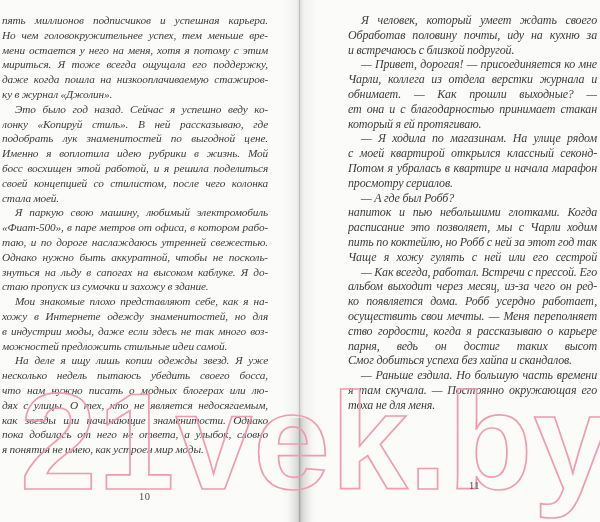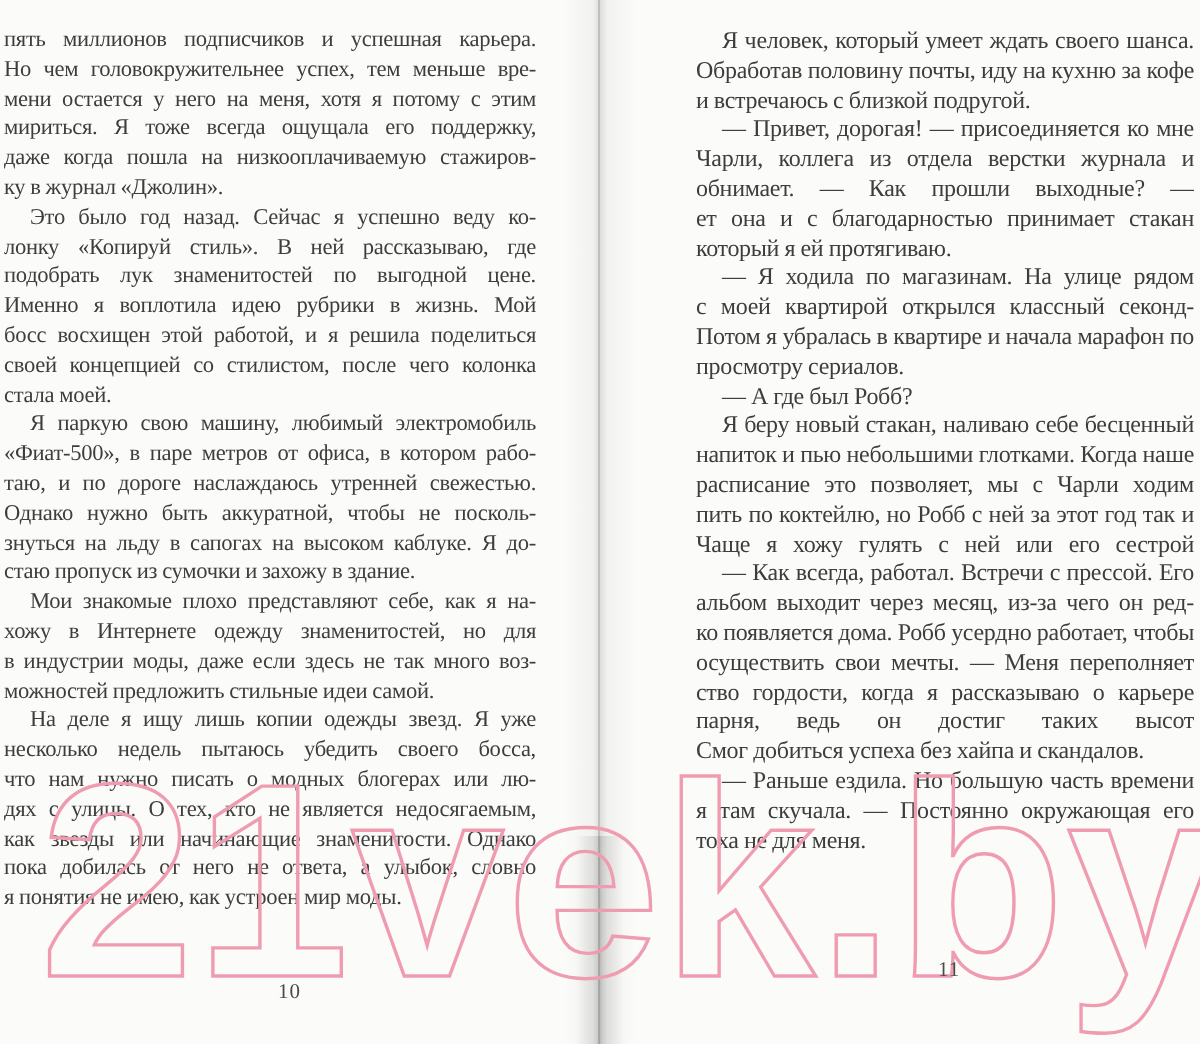--- a/index.html
+++ b/index.html
@@ -9,21 +9,21 @@
     overflow: hidden;
     position: relative;
     font-family: "Liberation Serif", serif;
   }
   .spread { position: absolute; inset: 0; }
 
   .page { position: absolute; top: 13px; height: 509px; }
   .page-left  { left: 2px;   width: 266px; }
   .page-right { left: 348px; width: 249px; }
 
-  .page-text { color: #3d3d3d; }
+  .page-text { color: #3d3d3d; font-style: italic; }
   .page-left  .page-text { font-size: 11.3px; }
   .page-right .page-text { font-size: 12px; }
 
   .line {
     line-height: 14.8px;
     height: 14.8px;
     overflow: hidden;
     letter-spacing: -0.15px;
     word-spacing: -0.2px;
     text-align: justify;
@@ -137,21 +137,20 @@
         <div class="line indent">— Привет, дорогая! — присоединяется ко мне</div>
         <div class="line">Чарли, коллега из отдела верстки журнала и быстро</div>
         <div class="line">обнимает. — Как прошли выходные? — спрашива-</div>
         <div class="line">ет она и с благодарностью принимает стакан кофе,</div>
         <div class="line last">который я ей протягиваю.</div>
         <div class="line indent">— Я ходила по магазинам. На улице рядом</div>
         <div class="line">с моей квартирой открылся классный секонд-хенд.</div>
         <div class="line">Потом я убралась в квартире и начала марафон по</div>
         <div class="line last">просмотру сериалов.</div>
         <div class="line indent last">— А где был Робб?</div>
-        <div class="line indent">Я беру новый стакан, наливаю себе бесценный</div>
         <div class="line">напиток и пью небольшими глотками. Когда наше</div>
         <div class="line">расписание это позволяет, мы с Чарли ходим вместе</div>
         <div class="line">пить по коктейлю, но Робб с ней за этот год так и не</div>
         <div class="line last">Чаще я хожу гулять с ней или его сестрой Мирандой.</div>
         <div class="line indent">— Как всегда, работал. Встречи с прессой. Его</div>
         <div class="line">альбом выходит через месяц, из-за чего он ред-</div>
         <div class="line">ко появляется дома. Робб усердно работает, чтобы</div>
         <div class="line">осуществить свои мечты. — Меня переполняет чув-</div>
         <div class="line">ство гордости, когда я рассказываю о карьере своего</div>
         <div class="line">парня, ведь он достиг таких высот самостоятельно.</div>

